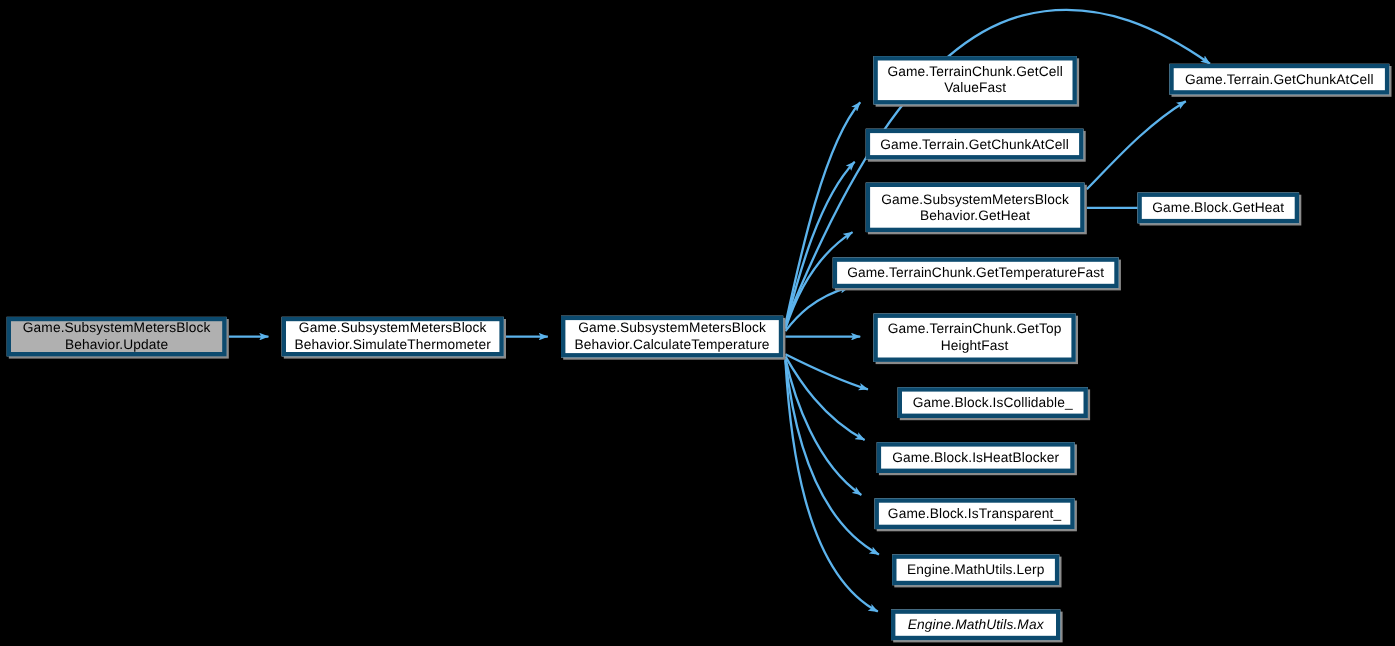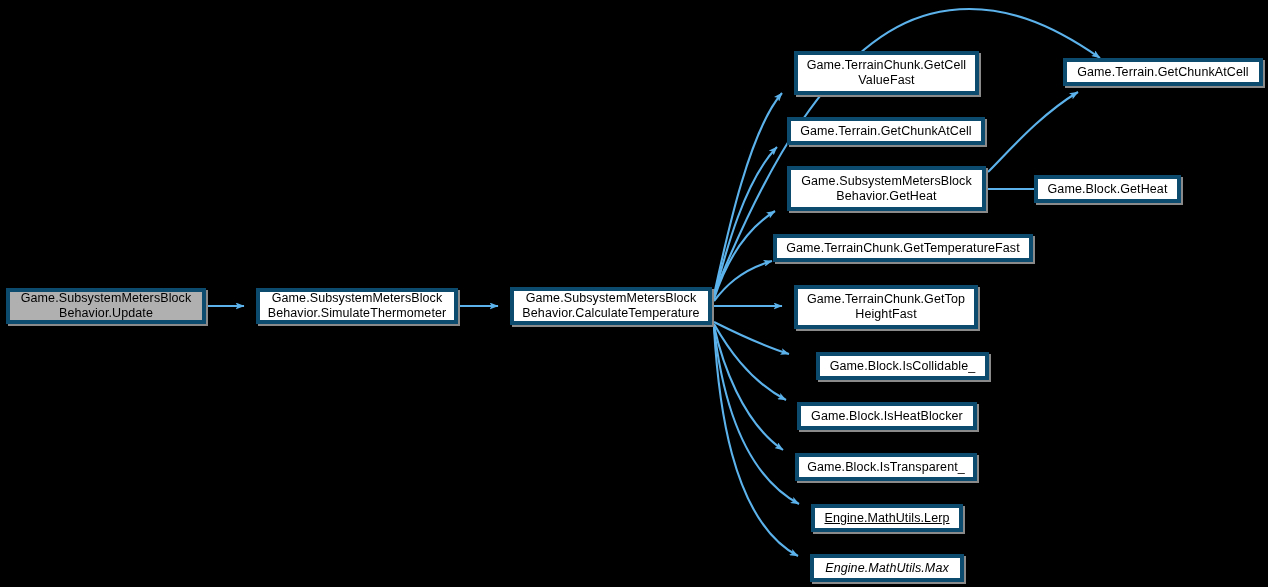--- a/index.html
+++ b/index.html
@@ -82,25 +82,25 @@
 Behavior.Update</span></div>
       <div class="node" style="left: 256px; top: 288px; width: 202px; height: 36px;"><span>Game.SubsystemMetersBlock
 Behavior.SimulateThermometer</span></div>
       <div class="node" style="left: 510px; top: 287px; width: 202px; height: 38px;"><span>Game.SubsystemMetersBlock
 Behavior.CalculateTemperature</span></div>
       <div class="node" style="left: 794px; top: 51px; width: 185px; height: 44px;"><span>Game.TerrainChunk.GetCell
 ValueFast</span></div>
       <div class="node" style="left: 787px; top: 117px; width: 198px; height: 28px;"><span>Game.Terrain.GetChunkAtCell</span></div>
       <div class="node" style="left: 787px; top: 166px; width: 199px; height: 45px;"><span>Game.SubsystemMetersBlock
 Behavior.GetHeat</span></div>
-      <div class="node" style="left: 757px; top: 234px; width: 260px; height: 28px; margin-left: 16px;"><span>Game.TerrainChunk.GetTemperatureFast</span></div>
+      <div class="node" style="left: 757px; top: 234px; width: 260px; height: 28px;"><span>Game.TerrainChunk.GetTemperatureFast</span></div>
       <div class="node" style="left: 794px; top: 285px; width: 184px; height: 44px;"><span>Game.TerrainChunk.GetTop
 HeightFast</span></div>
       <div class="node" style="left: 800px; top: 352px; width: 173px; height: 28px; margin-left: 16px;"><span>Game.Block.IsCollidable_</span></div>
       <div class="node" style="left: 797px; top: 402px; width: 180px; height: 28px;"><span>Game.Block.IsHeatBlocker</span></div>
       <div class="node" style="left: 795px; top: 453px; width: 182px; height: 28px;"><span>Game.Block.IsTransparent_</span></div>
-      <div class="node" style="left: 811px; top: 504px; width: 152px; height: 28px; text-decoration: underline;"><span>Engine.MathUtils.Lerp</span></div>
+      <div class="node" style="left: 811px; top: 504px; width: 152px; height: 28px;"><span>Engine.MathUtils.Lerp</span></div>
       <div class="node" style="left: 810px; top: 554px; width: 154px; height: 28px; font-style: italic;"><span>Engine.MathUtils.Max</span></div>
       <div class="node" style="left: 1063px; top: 58px; width: 200px; height: 28px;"><span>Game.Terrain.GetChunkAtCell</span></div>
       <div class="node" style="left: 1034px; top: 175px; width: 147px; height: 28px;"><span>Game.Block.GetHeat</span></div>
     </div>
 
 </div>
 
 </body></html>

